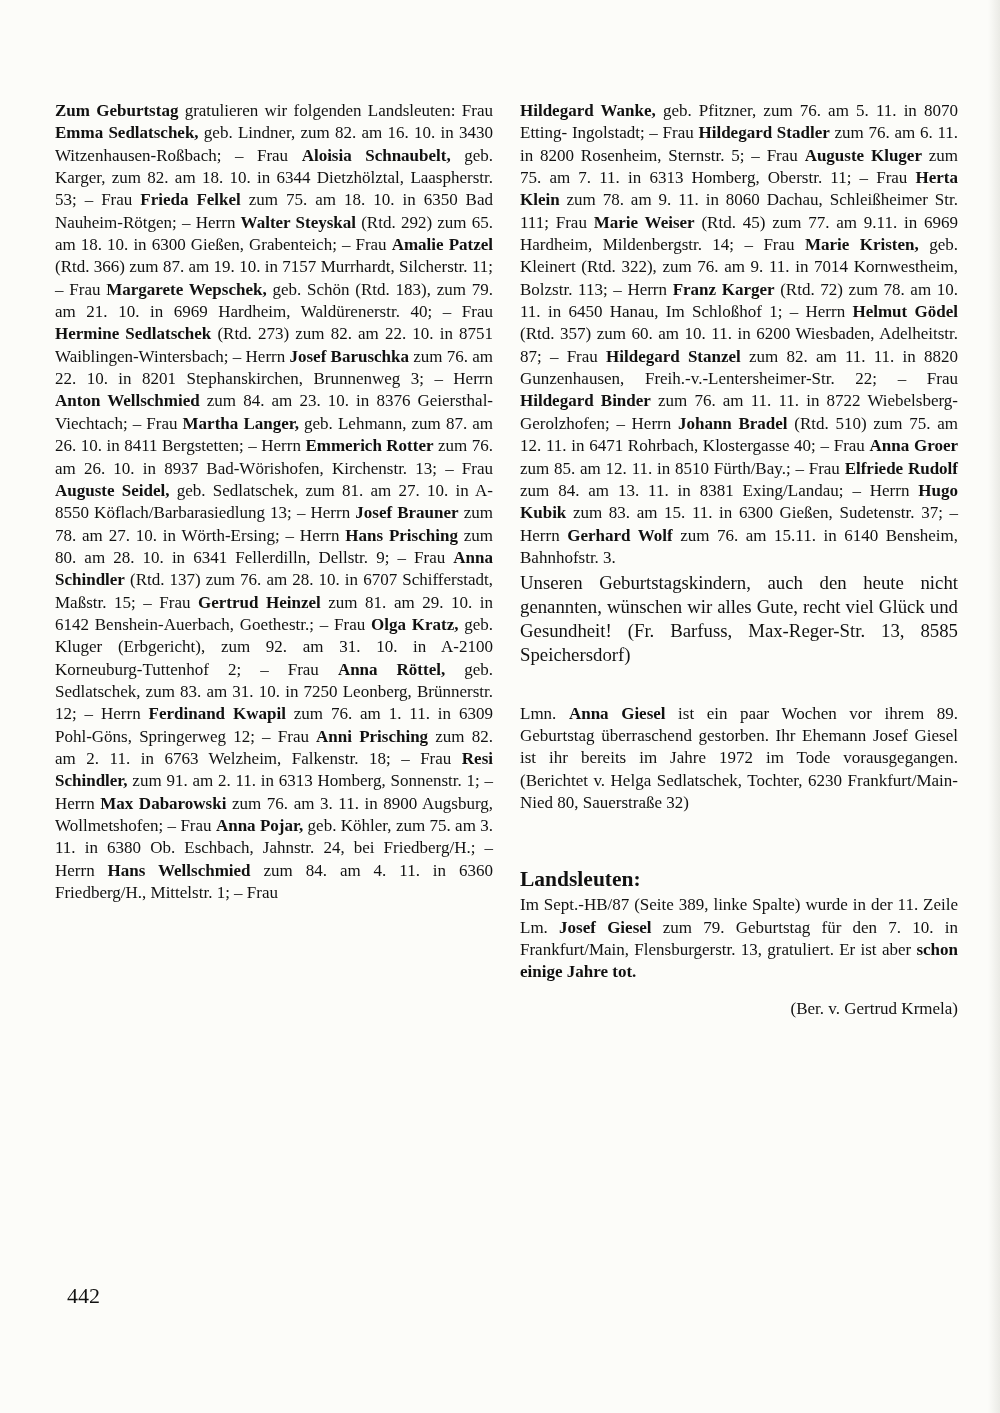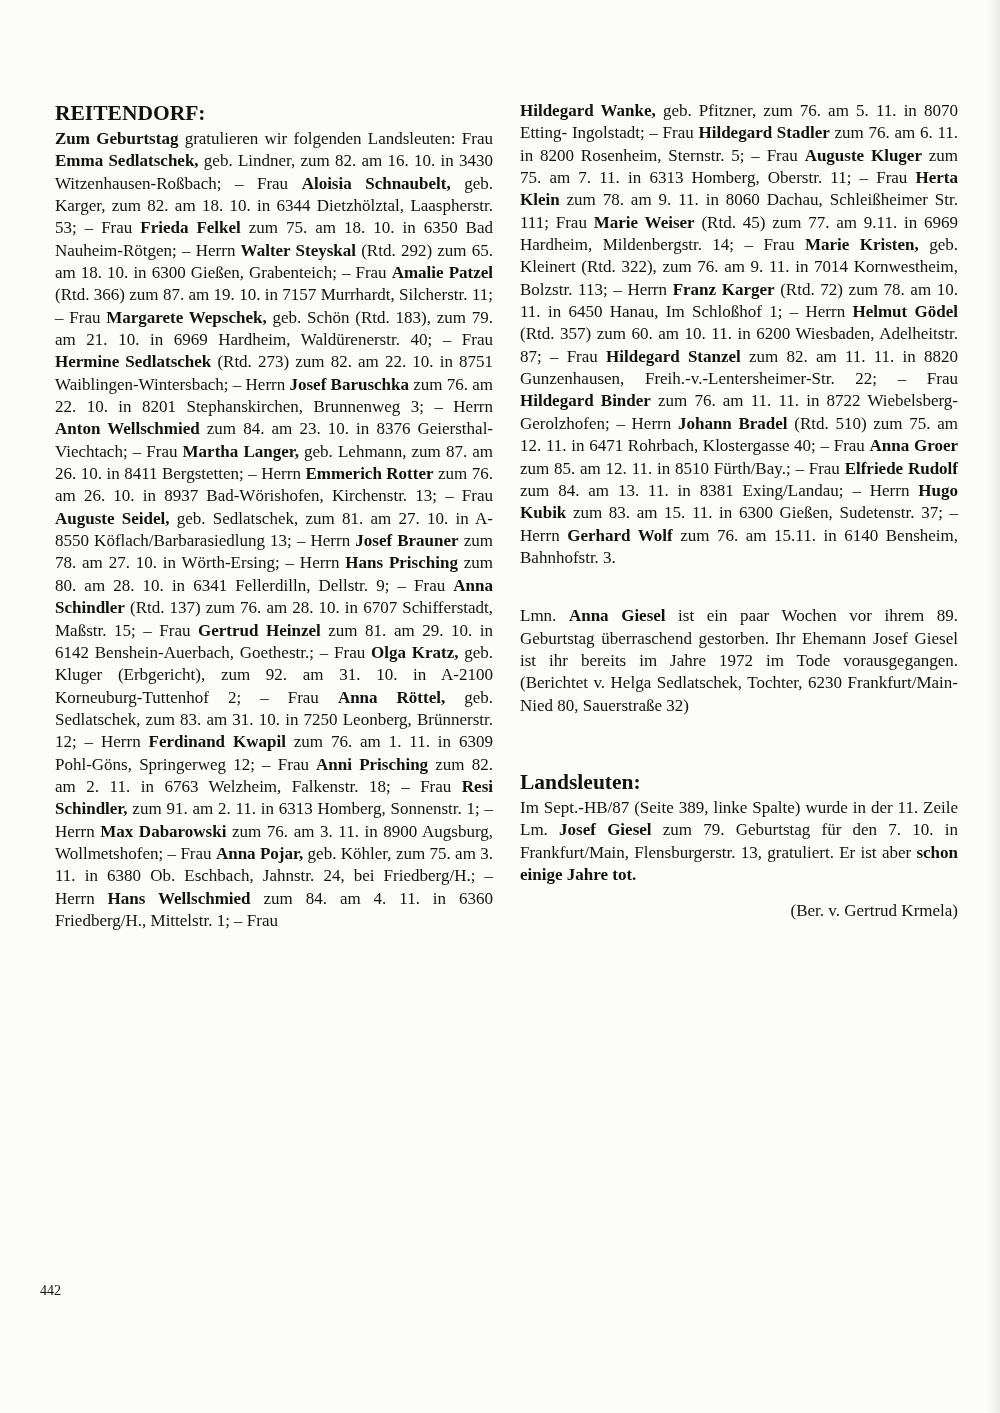--- a/index.html
+++ b/index.html
@@ -65,40 +65,40 @@
   }
   .correction-heading {
     margin-top: 52px;
   }
   p.signature {
     text-align: right;
     margin-top: 14px;
   }
   .page-number {
     position: absolute;
-    left: 40px;
+    left: 67px;
     top: 1283px;
-    font-size: 14px;
+    font-size: 22px;
   }
 </style>
 </head>
 <body>
 
 <div class="page">
   <div class="scan-edge"></div>
 
   <div class="columns">
 
     <div class="col">
-      <p class="heading">REITENDORF:</p>
       <p class="body"><b>Zum Geburtstag</b><span> gratulieren wir folgenden Landsleuten: Frau </span><b>Emma Sedlatschek,</b><span> geb. Lindner, zum 82. am 16. 10. in 3430 Witzenhausen-Roßbach; – Frau </span><b>Aloisia Schnaubelt,</b><span> geb. Karger, zum 82. am 18. 10. in 6344 Dietzhölztal, Laaspherstr. 53; – Frau </span><b>Frieda Felkel</b><span> zum 75. am 18. 10. in 6350 Bad Nauheim-Rötgen; – Herrn </span><b>Walter Steyskal</b><span> (Rtd. 292) zum 65. am 18. 10. in 6300 Gießen, Grabenteich; – Frau </span><b>Amalie Patzel</b><span> (Rtd. 366) zum 87. am 19. 10. in 7157 Murrhardt, Silcherstr. 11; – Frau </span><b>Margarete Wepschek,</b><span> geb. Schön (Rtd. 183), zum 79. am 21. 10. in 6969 Hardheim, Waldürenerstr. 40; – Frau </span><b>Hermine Sedlatschek</b><span> (Rtd. 273) zum 82. am 22. 10. in 8751 Waiblingen-Wintersbach; – Herrn </span><b>Josef Baruschka</b><span> zum 76. am 22. 10. in 8201 Stephanskirchen, Brunnenweg 3; – Herrn </span><b>Anton Wellschmied</b><span> zum 84. am 23. 10. in 8376 Geiersthal-Viechtach; – Frau </span><b>Martha Langer,</b><span> geb. Lehmann, zum 87. am 26. 10. in 8411 Bergstetten; – Herrn </span><b>Emmerich Rotter</b><span> zum 76. am 26. 10. in 8937 Bad-Wörishofen, Kirchenstr. 13; – Frau </span><b>Auguste Seidel,</b><span> geb. Sedlatschek, zum 81. am 27. 10. in A-8550 Köflach/Barbarasiedlung 13; – Herrn </span><b>Josef Brauner</b><span> zum 78. am 27. 10. in Wörth-Ersing; – Herrn </span><b>Hans Prisching</b><span> zum 80. am 28. 10. in 6341 Fellerdilln, Dellstr. 9; – Frau </span><b>Anna Schindler</b><span> (Rtd. 137) zum 76. am 28. 10. in 6707 Schifferstadt, Maßstr. 15; – Frau </span><b>Gertrud Heinzel</b><span> zum 81. am 29. 10. in 6142 Benshein-Auerbach, Goethestr.; – Frau </span><b>Olga Kratz,</b><span> geb. Kluger (Erbgericht), zum 92. am 31. 10. in A-2100 Korneuburg-Tuttenhof 2; – Frau </span><b>Anna Röttel,</b><span> geb. Sedlatschek, zum 83. am 31. 10. in 7250 Leonberg, Brünnerstr. 12; – Herrn </span><b>Ferdinand Kwapil</b><span> zum 76. am 1. 11. in 6309 Pohl-Göns, Springerweg 12; – Frau </span><b>Anni Prisching</b><span> zum 82. am 2. 11. in 6763 Welzheim, Falkenstr. 18; – Frau </span><b>Resi Schindler,</b><span> zum 91. am 2. 11. in 6313 Homberg, Sonnenstr. 1; – Herrn </span><b>Max Dabarowski</b><span> zum 76. am 3. 11. in 8900 Augsburg, Wollmetshofen; – Frau </span><b>Anna Pojar,</b><span> geb. Köhler, zum 75. am 3. 11. in 6380 Ob. Eschbach, Jahnstr. 24, bei Friedberg/H.; – Herrn </span><b>Hans Wellschmied</b><span> zum 84. am 4. 11. in 6360 Friedberg/H., Mittelstr. 1; – Frau</span></p>
     </div>
 
     <div class="col">
       <p class="body"><b>Hildegard Wanke,</b><span> geb. Pfitzner, zum 76. am 5. 11. in 8070 Etting- Ingolstadt; – Frau </span><b>Hildegard Stadler</b><span> zum 76. am 6. 11. in 8200 Rosenheim, Sternstr. 5; – Frau </span><b>Auguste Kluger</b><span> zum 75. am 7. 11. in 6313 Homberg, Oberstr. 11; – Frau </span><b>Herta Klein</b><span> zum 78. am 9. 11. in 8060 Dachau, Schleißheimer Str. 111; Frau </span><b>Marie Weiser</b><span> (Rtd. 45) zum 77. am 9.11. in 6969 Hardheim, Mildenbergstr. 14; – Frau </span><b>Marie Kristen,</b><span> geb. Kleinert (Rtd. 322), zum 76. am 9. 11. in 7014 Kornwestheim, Bolzstr. 113; – Herrn </span><b>Franz Karger</b><span> (Rtd. 72) zum 78. am 10. 11. in 6450 Hanau, Im Schloßhof 1; – Herrn </span><b>Helmut Gödel</b><span> (Rtd. 357) zum 60. am 10. 11. in 6200 Wiesbaden, Adelheitstr. 87; – Frau </span><b>Hildegard Stanzel</b><span> zum 82. am 11. 11. in 8820 Gunzenhausen, Freih.-v.-Lentersheimer-Str. 22; – Frau </span><b>Hildegard Binder</b><span> zum 76. am 11. 11. in 8722 Wiebelsberg-Gerolzhofen; – Herrn </span><b>Johann Bradel</b><span> (Rtd. 510) zum 75. am 12. 11. in 6471 Rohrbach, Klostergasse 40; – Frau </span><b>Anna Groer</b><span> zum 85. am 12. 11. in 8510 Fürth/Bay.; – Frau </span><b>Elfriede Rudolf</b><span> zum 84. am 13. 11. in 8381 Exing/Landau; – Herrn </span><b>Hugo Kubik</b><span> zum 83. am 15. 11. in 6300 Gießen, Sudetenstr. 37; – Herrn </span><b>Gerhard Wolf</b><span> zum 76. am 15.11. in 6140 Bensheim, Bahnhofstr. 3.</span></p>
+      <p class="body small">Unseren Geburtstagskindern, auch den heute nicht genannten, wünschen wir alles Gute, recht viel Glück und Gesundheit! (Fr. Barfuss, Max-Reger-Str. 13, 8585 Speichersdorf)</p>
       <p class="body obituary"><span>Lmn. </span><b>Anna Giesel</b><span> ist ein paar Wochen vor ihrem 89. Geburtstag überraschend gestorben. Ihr Ehemann Josef Giesel ist ihr bereits im Jahre 1972 im Tode vorausgegangen. (Berichtet v. Helga Sedlatschek, Tochter, 6230 Frankfurt/Main-Nied 80, Sauerstraße 32)</span></p>
       <p class="heading correction-heading">Landsleuten:</p>
       <p class="body"><span>Im Sept.-HB/87 (Seite 389, linke Spalte) wurde in der 11. Zeile Lm. </span><b>Josef Giesel</b><span> zum 79. Geburtstag für den 7. 10. in Frankfurt/Main, Flensburgerstr. 13, gratuliert. Er ist aber </span><b>schon einige Jahre tot.</b></p>
       <p class="body signature">(Ber. v. Gertrud Krmela)</p>
     </div>
 
   </div>
 
   <div class="page-number">442</div>
 </div>

